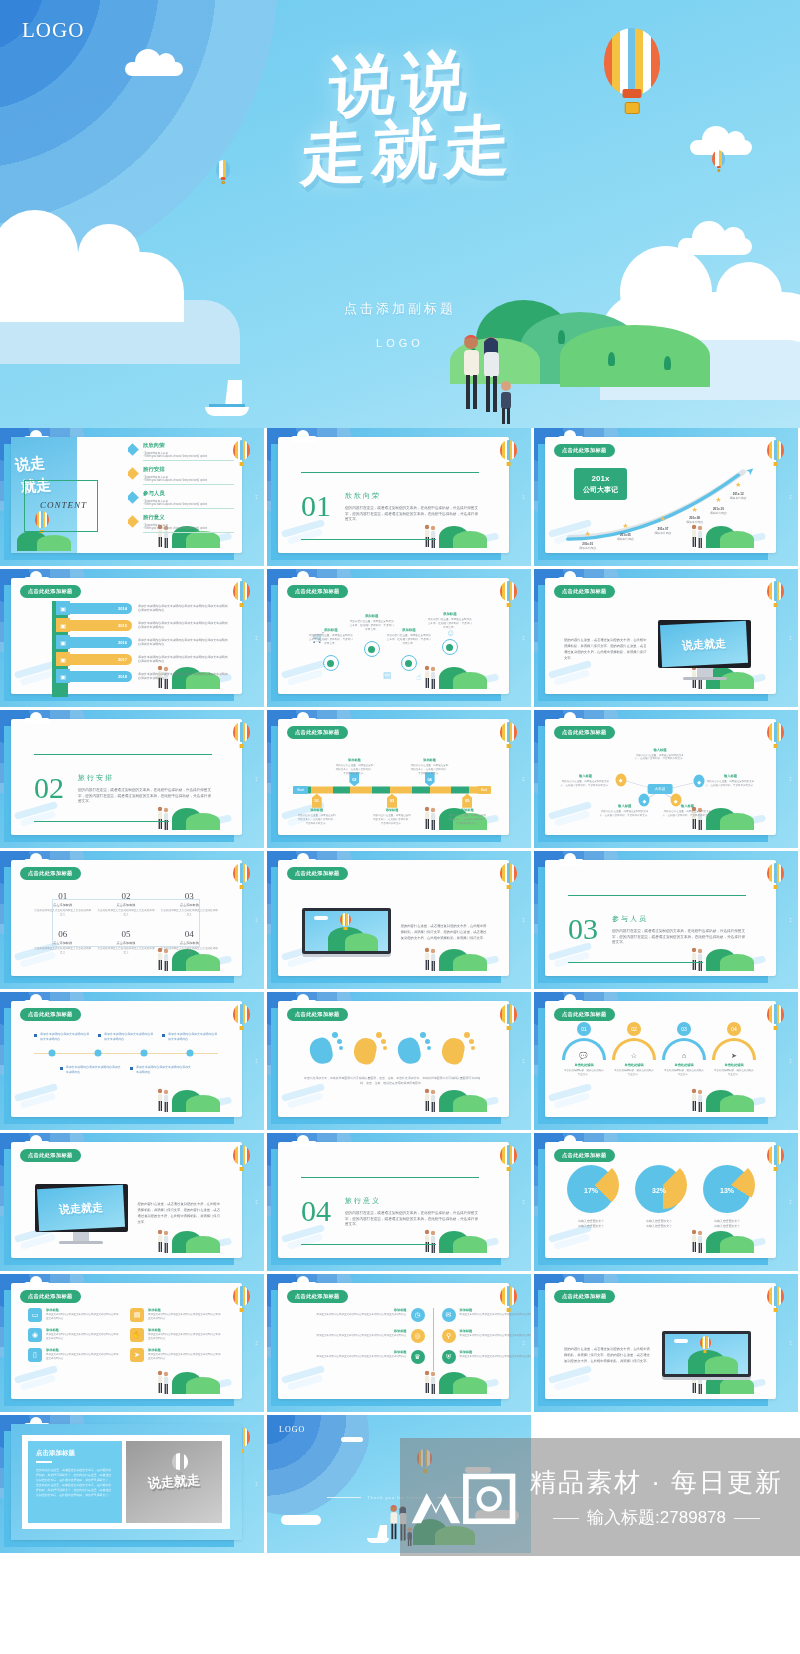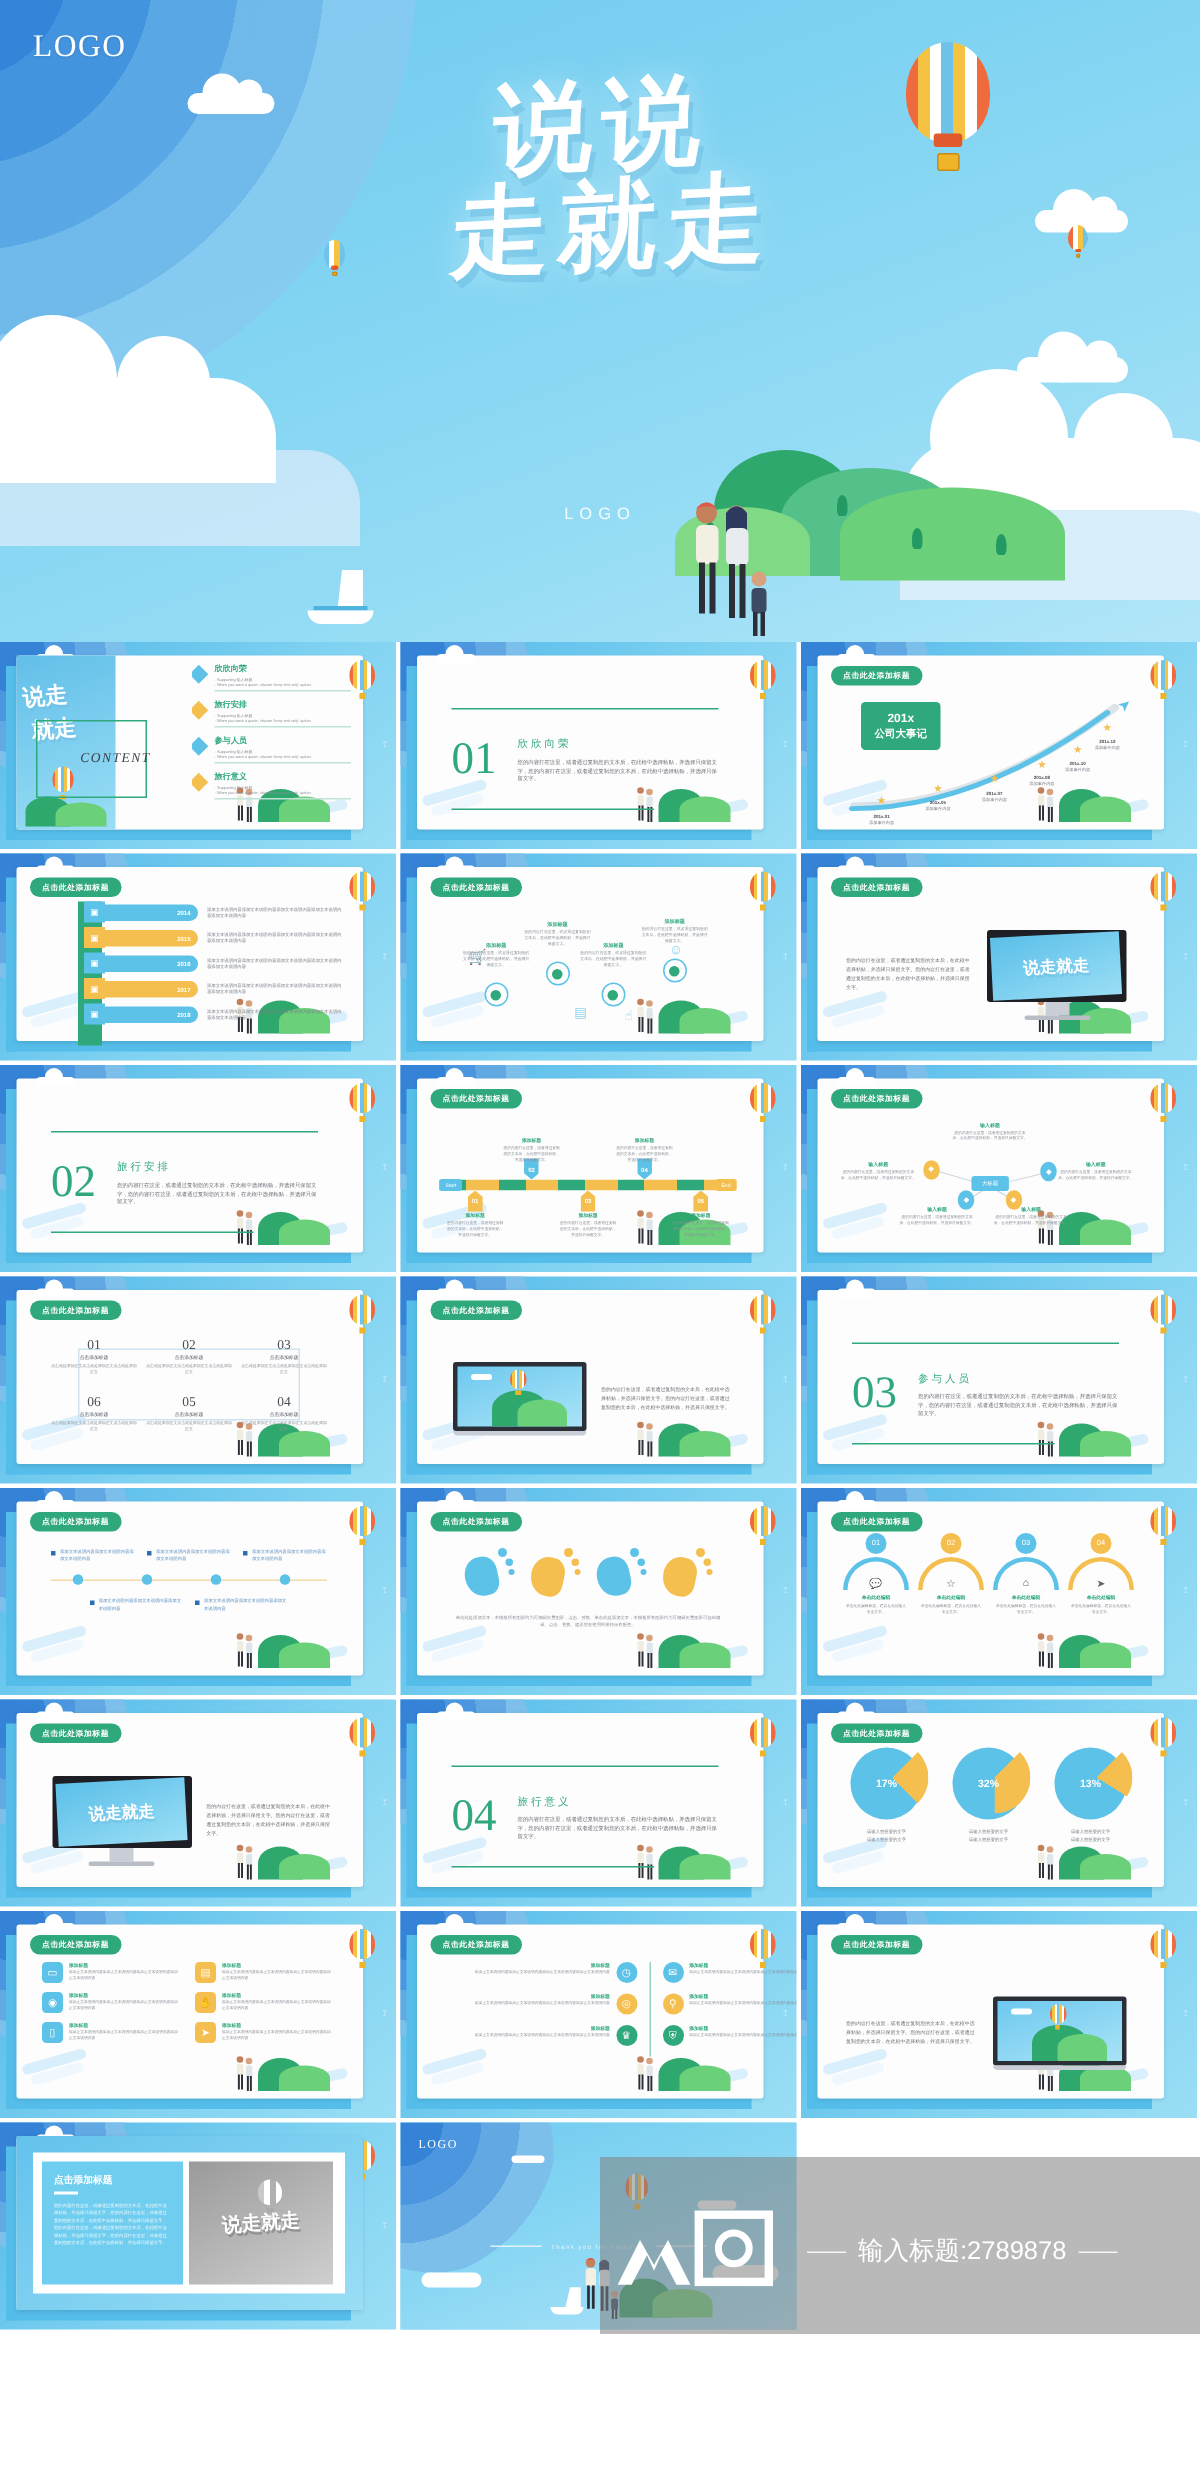--- a/index.html
+++ b/index.html
@@ -244,20 +244,21 @@
       <rect x="49" y="62" width="10" height="17" rx="3" fill="#3c4a63"></rect>
       <rect x="50" y="78" width="3" height="16" fill="#2b2f38"></rect>
       <rect x="55" y="78" width="3" height="16" fill="#2b2f38"></rect>
     </svg>
 
     <div class="hero-logo">LOGO</div>
     <div class="hero-title">
       <span>说说</span>
       <span class="l2">走就走</span>
     </div>
+    <div class="hero-sub">点击添加副标题</div>
     <div class="hero-sub2">LOGO</div>
   </div>
 
   <div class="grid" id="thumb-grid">
       <div class="trow">
         <div class="thumb">
           <div class="tl-radial"></div>
           <div class="frame-l"></div>
           <div class="frame-b"></div>
           <div class="card"></div>
@@ -286,21 +287,21 @@
             <div style="position:absolute;left:4px;top:18px;color:#fff;font-size:15px;font-family:'DejaVu Serif',serif;font-weight:700;transform:rotate(-5deg);text-shadow:1px 2px 0 rgba(110,190,225,.6)">说走</div>
             <div style="position:absolute;left:10px;top:40px;color:#fff;font-size:15px;font-family:'DejaVu Serif',serif;font-weight:700;transform:rotate(-5deg);text-shadow:1px 2px 0 rgba(110,190,225,.6)">就走</div>
             <div class="t-balloon" style="left:24px;top:74px;right:auto;width:14px;height:22px">
               <div class="bag"></div>
               <div class="basket"></div>
             </div>
             <div class="t-hill" style="left:6px;bottom:2px;width:30px;height:20px;background:#2fa86d"></div>
             <div class="t-hill" style="left:26px;bottom:2px;width:34px;height:16px;background:#6bd07a"></div>
           </div>
           <div style="position:absolute;left:24px;top:52px;width:74px;height:52px;border:1.4px solid #2fa87c"></div>
-          <div style="position:absolute;left:40px;top:72px;width:74px;text-align:center;font-family:'Liberation Serif',serif;font-style:italic;font-size:9px;color:#3a3f47;letter-spacing:1px">CONTENT</div>
+          <div style="position:absolute;left:40px;top:72px;width:74px;text-align:left;font-family:'Liberation Serif',serif;font-style:italic;font-size:9px;color:#3a3f47;letter-spacing:1px">CONTENT</div>
           <div style="position:absolute;left:128px;top:14px;right:30px;bottom:10px;overflow:hidden">
             <div style="display:flex;gap:6px;align-items:flex-start;margin-bottom:5px">
               <div style="width:9px;height:9px;background:#5cc2e8;transform:rotate(45deg);margin-top:3px;flex:0 0 9px"></div>
               <div style="flex:1">
                 <div class="grn" style="font-size:5.4px;font-weight:bold;margin-bottom:2px">欣欣向荣</div>
                 <div style="font-size:2.6px;color:#8b9099">· Supporting 输入标题</div>
                 <div style="font-size:2.6px;color:#8b9099">· When you want a quote, choose 'keep text only' option</div>
                 <div class="rule" style="margin-top:2px;background:#bfe3d8"></div>
               </div>
             </div>
@@ -1517,19 +1518,20 @@
 
   <div class="wm">
     <div class="wm-logo">
       <svg viewBox="0 0 120 76">
         <path d="M4 66 L20 34 L30 52 L40 34 L56 66 L46 66 L35 45 L30 56 L25 45 L14 66 Z" fill="#fff"></path>
         <rect x="62" y="16" width="50" height="48" fill="none" stroke="#fff" stroke-width="6"></rect>
         <circle cx="87" cy="40" r="11" fill="none" stroke="#fff" stroke-width="5"></circle>
       </svg>
     </div>
     <div class="wm-right">
+      <div class="wm-top">精品素材 · 每日更新</div>
       <div class="wm-bot">
         <span class="dash"></span><span>输入标题:2789878</span><span class="dash"></span>
       </div>
     </div>
   </div>
 
 </div>
 
 </body></html>

